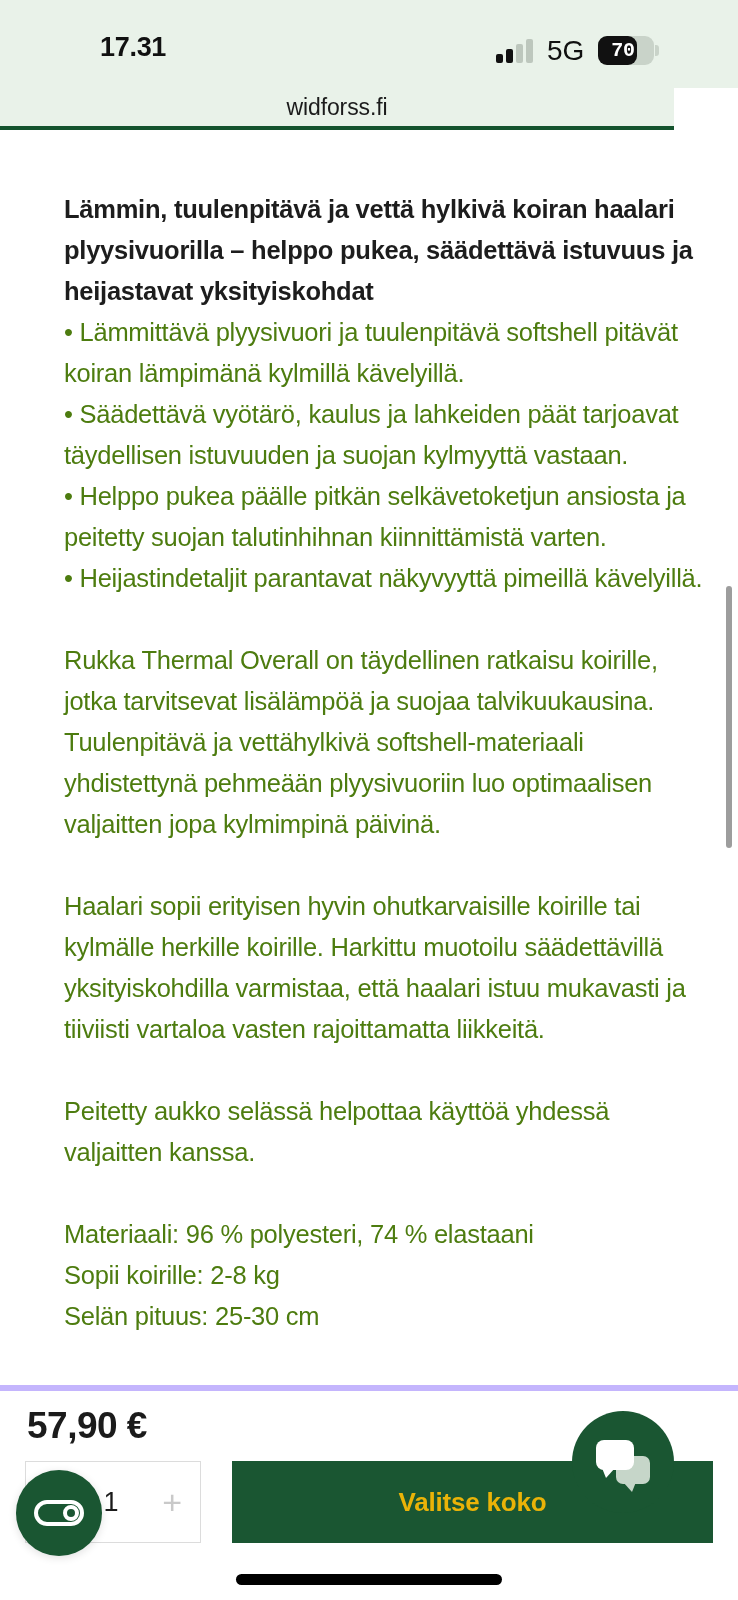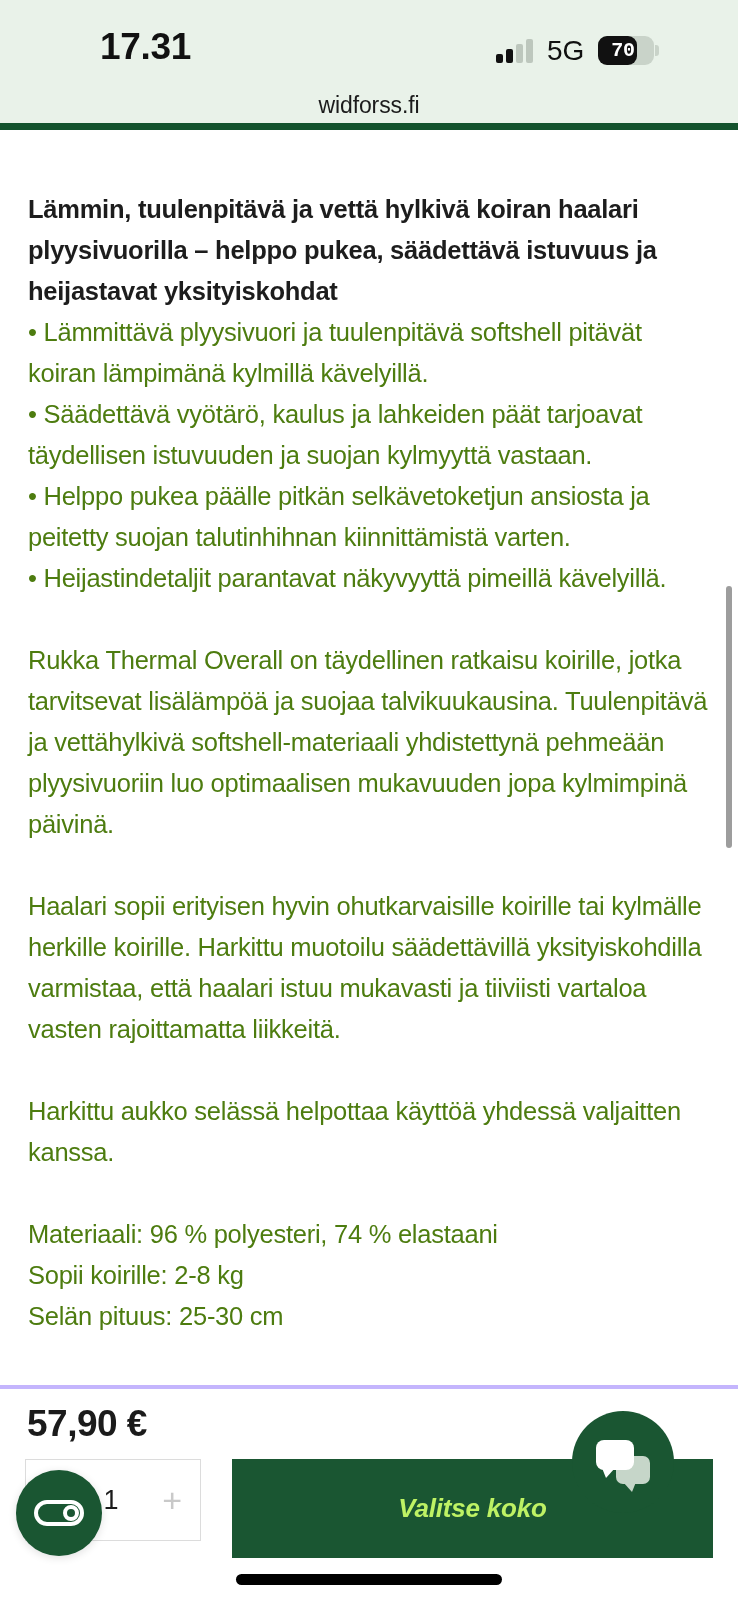--- a/index.html
+++ b/index.html
@@ -26,21 +26,21 @@
     top: 0; left: 0;
     width: 738px;
     height: 88px;
     background: #e9f2e9;
     display: flex;
     align-items: center;
     justify-content: space-between;
     padding: 0 48px 0 0;
   }
   .status-time {
-    font-size: 37px;
+    font-size: 27px;
     font-weight: 700;
     color: #111111;
     letter-spacing: -0.3px;
     margin-left: 100px;
     margin-top: 6px;
   }
   .status-right {
     display: flex;
     align-items: center;
     gap: 14px;
@@ -103,45 +103,46 @@
     right: -5px; top: 9px;
     width: 4px; height: 11px;
     border-radius: 0 3px 3px 0;
     background: #c9d3c9;
   }
 
   
   .urlbar {
     position: absolute;
     top: 88px; left: 0;
-    width: 738px;
+    width: 674px;
     height: 42px;
     background: #e9f2e9;
     display: flex;
     align-items: center;
     justify-content: center;
-    border-bottom: 7px solid #14532d;
+    border-bottom: 4px solid #14532d;
   }
   .url-text {
     font-size: 23px;
     color: #1b1b1b;
     letter-spacing: -0.1px;
   }
 
   
   .content {
     position: absolute;
     top: 131px; left: 0;
     width: 738px;
     height: 1254px;
     background: #ffffff;
     overflow: hidden;
   }
   .content-inner {
     padding: 58px 28px 0 28px;
+    margin-left: 36px;
   }
 
   .prod-title {
     font-size: 25.5px;
     line-height: 41px;
     font-weight: 700;
     color: #1d1d1d;
     letter-spacing: -0.25px;
   }
   .bullets {
@@ -175,21 +176,21 @@
   }
 
   
   .bottombar {
     position: absolute;
     left: 0;
     top: 1385px;
     width: 738px;
     height: 215px;
     background: #ffffff;
-    border-top: 4px solid #c4b5fd;
+    border-top: 6px solid #c4b5fd;
   }
   .price {
     position: absolute;
     left: 27px;
     top: 14px;
     font-size: 37px;
     font-weight: 700;
     color: #1b1b1b;
     letter-spacing: -0.5px;
   }
@@ -218,30 +219,29 @@
     font-size: 27px;
     color: #1b1b1b;
     font-weight: 400;
   }
 
   .select-size-btn {
     position: absolute;
     left: 232px;
     top: 70px;
     width: 481px;
-    height: 99px;
+    height: 82px;
     background: #1a5632;
     border: none;
-    color: #bef264;
+    color: #eab308;
     font-size: 26px;
     font-weight: 700;
     font-family: "Liberation Sans", sans-serif;
     letter-spacing: -0.2px;
     cursor: pointer;
-    font-style: italic;
   }
 
   
   .chat-fab {
     position: absolute;
     left: 572px;
     top: 1411px;
     width: 102px;
     height: 102px;
     border-radius: 50%;
@@ -365,23 +365,23 @@
 
       <div class="prod-title">Lämmin, tuulenpitävä ja vettä hylkivä koiran haalari plyysivuorilla – helppo pukea, säädettävä istuvuus ja heijastavat yksityiskohdat</div>
 
       <div class="bullets">
         <div class="bullet-line">• Lämmittävä plyysivuori ja tuulenpitävä softshell pitävät koiran lämpimänä kylmillä kävelyillä.</div>
         <div class="bullet-line">• Säädettävä vyötärö, kaulus ja lahkeiden päät tarjoavat täydellisen istuvuuden ja suojan kylmyyttä vastaan.</div>
         <div class="bullet-line">• Helppo pukea päälle pitkän selkävetoketjun ansiosta ja peitetty suojan talutinhihnan kiinnittämistä varten.</div>
         <div class="bullet-line">• Heijastindetaljit parantavat näkyvyyttä pimeillä kävelyillä.</div>
       </div>
 
-      <div class="body-line para">Rukka Thermal Overall on täydellinen ratkaisu koirille, jotka tarvitsevat lisälämpöä ja suojaa talvikuukausina. Tuulenpitävä ja vettähylkivä softshell-materiaali yhdistettynä pehmeään plyysivuoriin luo optimaalisen mukavuuden jopa kylmimpinä päivinä.</div>
+      <div class="body-line para">Rukka Thermal Overall on täydellinen ratkaisu koirille, jotka tarvitsevat lisälämpöä ja suojaa talvikuukausina. Tuulenpitävä ja vettähylkivä softshell-materiaali yhdistettynä pehmeään plyysivuoriin luo optimaalisen valjaitten jopa kylmimpinä päivinä.</div>
       <div class="body-line para">Haalari sopii erityisen hyvin ohutkarvaisille koirille tai kylmälle herkille koirille. Harkittu muotoilu säädettävillä yksityiskohdilla varmistaa, että haalari istuu mukavasti ja tiiviisti vartaloa vasten rajoittamatta liikkeitä.</div>
-      <div class="body-line para">Harkittu aukko selässä helpottaa käyttöä yhdessä valjaitten kanssa.</div>
+      <div class="body-line para">Peitetty aukko selässä helpottaa käyttöä yhdessä valjaitten kanssa.</div>
 
       <div class="spec-block">
         <div class="body-line">Materiaali: 96 % polyesteri, 74 % elastaani</div>
         <div class="body-line">Sopii koirille: 2-8 kg</div>
         <div class="body-line">Selän pituus: 25-30 cm</div>
       </div>
 
     </div>
     <div class="scrollbar-thumb"></div>
   </div>

